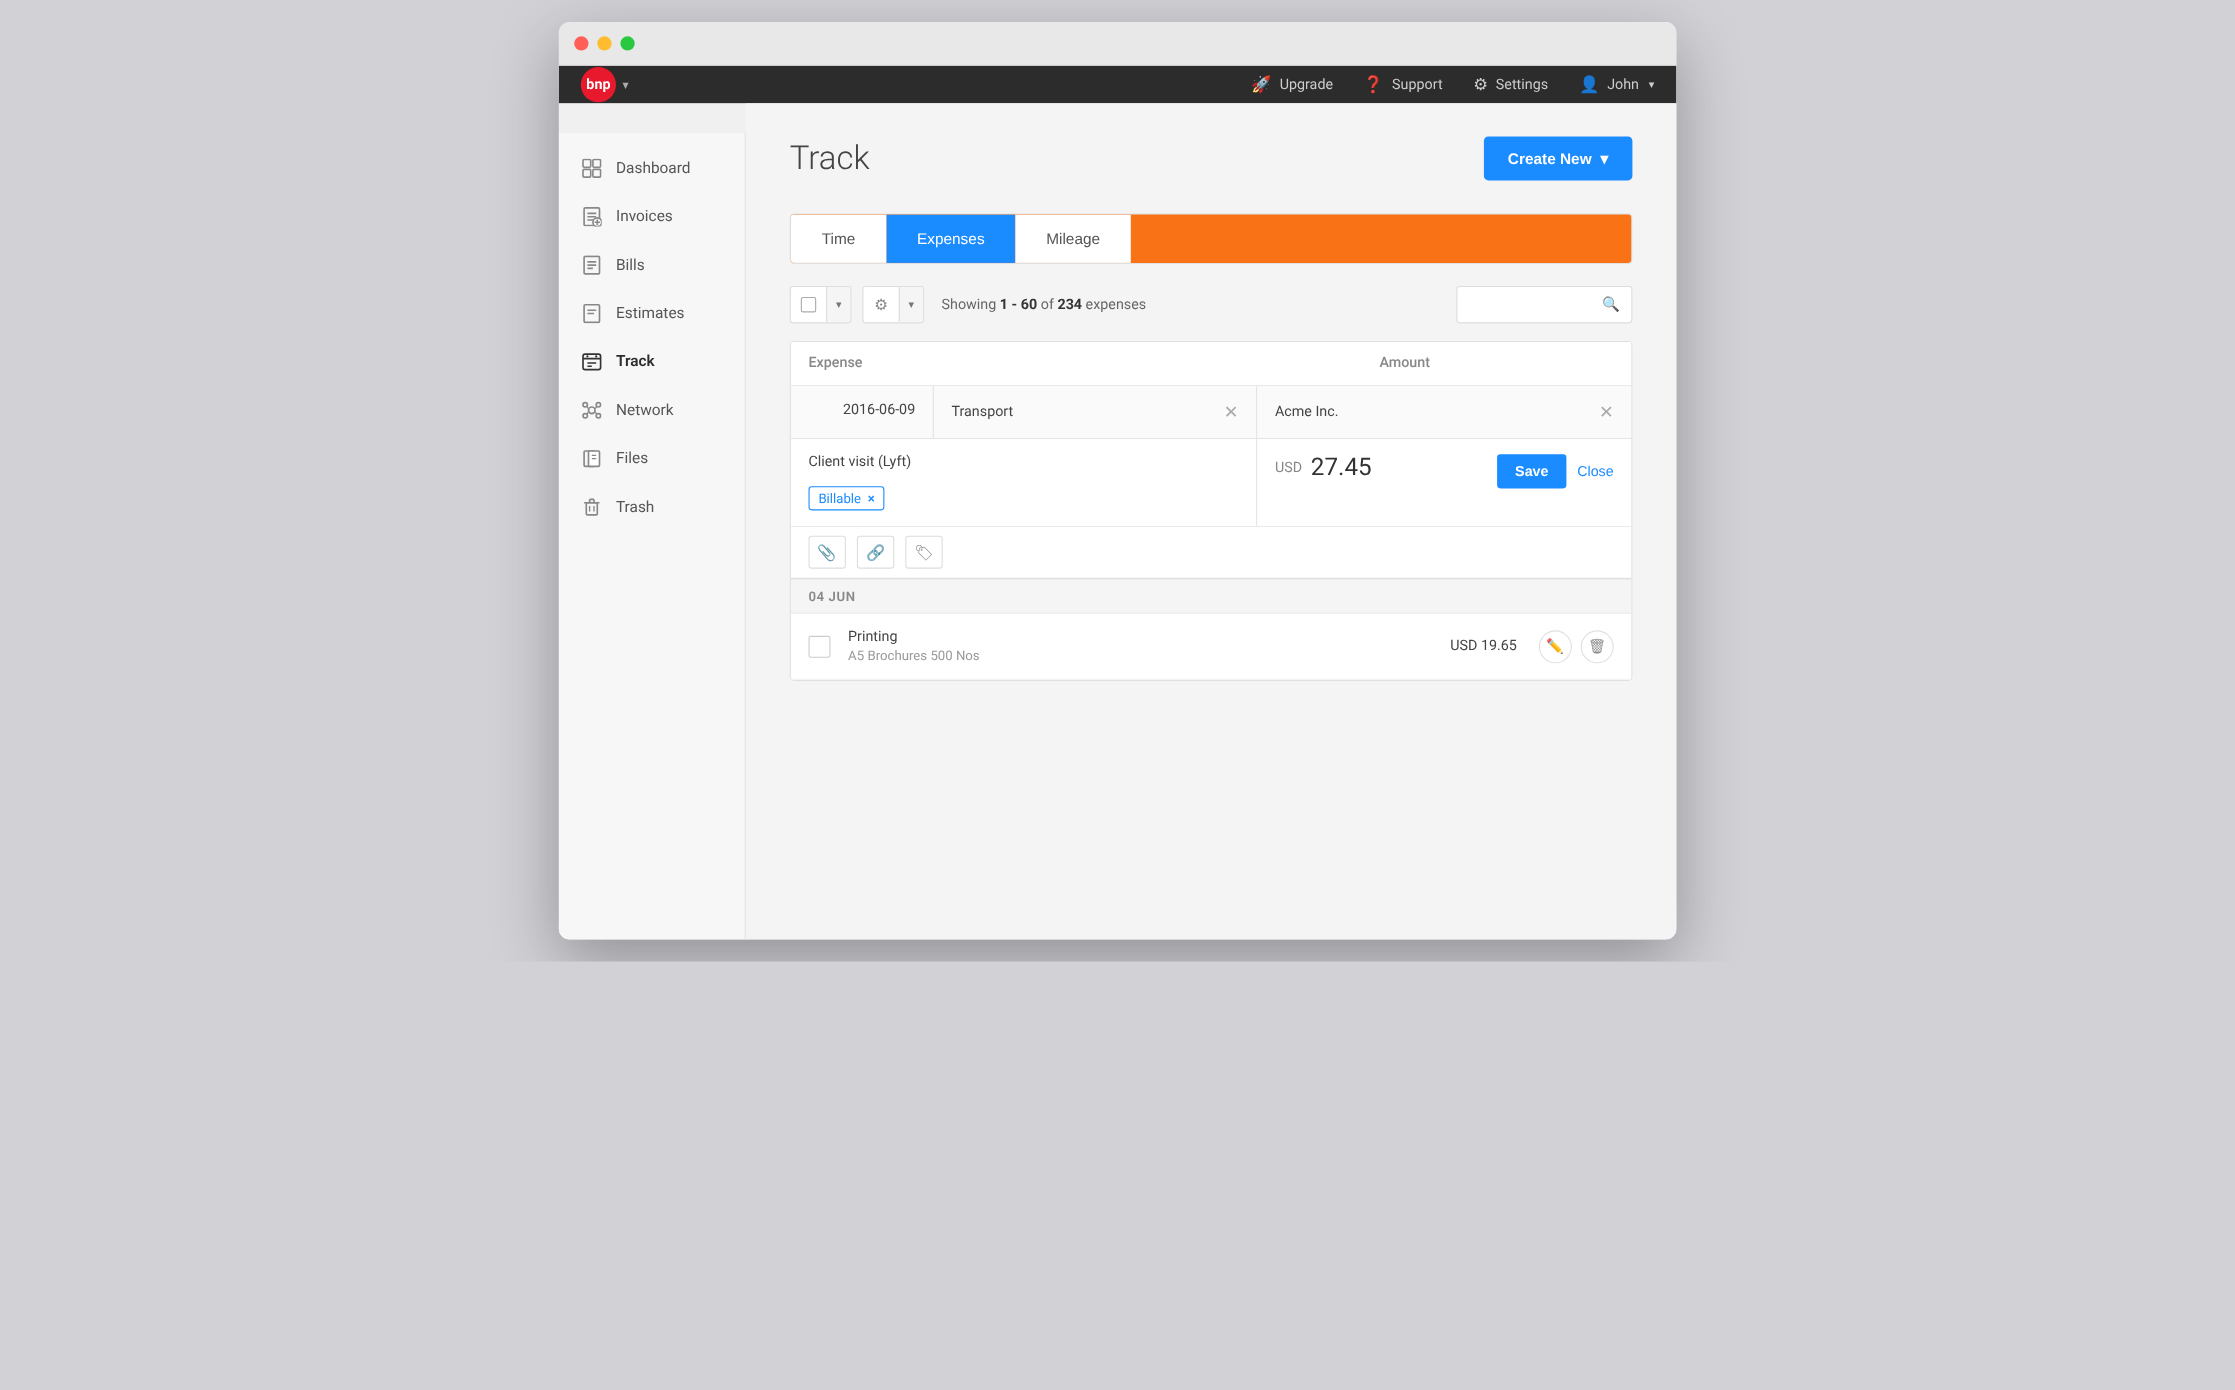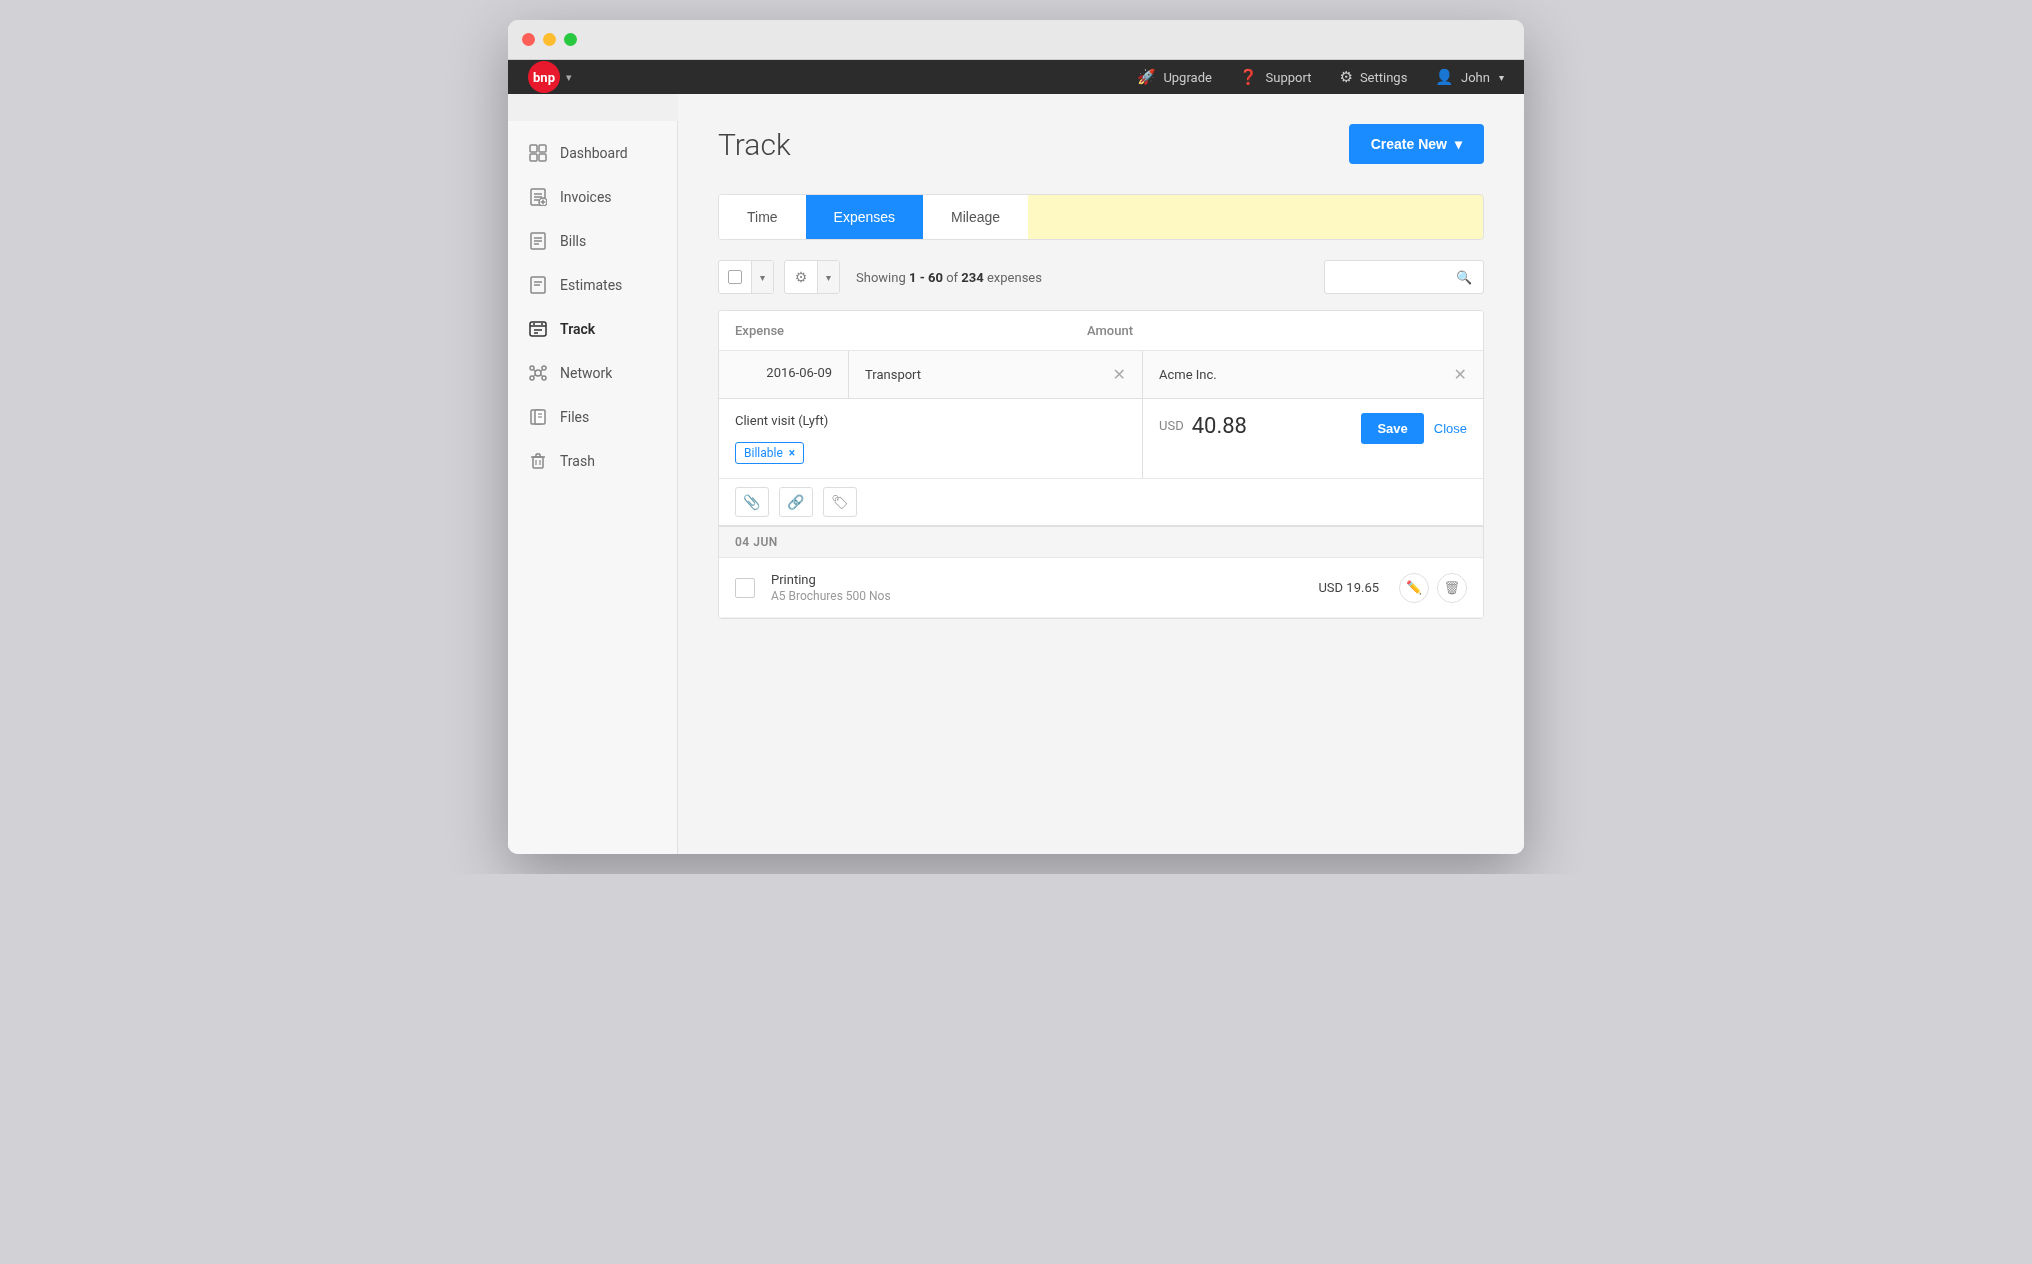--- a/index.html
+++ b/index.html
@@ -36,21 +36,21 @@
 
     
     .main { flex: 1; padding: 30px 40px; background: #f4f4f4; }
 
     
     .page-header { display: flex; align-items: center; justify-content: space-between; margin-bottom: 30px; }
     .page-title { font-size: 30px; font-weight: 300; color: #444; }
     .create-btn { background: #1a8cff; color: white; border: none; padding: 12px 22px; border-radius: 4px; font-size: 14px; font-weight: 600; cursor: pointer; display: flex; align-items: center; gap: 8px; }
 
     
-    .tabs-container { background: #fef9c3; border: 1px solid #e0e0e0; border-radius: 4px; display: flex; margin-bottom: 20px; overflow: hidden; }
+    .tabs-container { background: #f97316; border: 1px solid #e0e0e0; border-radius: 4px; display: flex; margin-bottom: 20px; overflow: hidden; }
     .tab { padding: 14px 28px; font-size: 14px; cursor: pointer; color: #555; font-weight: 500; border: none; background: white; }
     .tab.active { background: #1a8cff; color: white; }
 
     
     .toolbar { display: flex; align-items: center; gap: 10px; margin-bottom: 16px; }
     .checkbox-dropdown { display: flex; align-items: center; border: 1px solid #ddd; border-radius: 3px; background: white; cursor: pointer; overflow: hidden; }
     .checkbox-box { width: 32px; height: 32px; display: flex; align-items: center; justify-content: center; }
     .checkbox-inner { width: 14px; height: 14px; border: 1.5px solid #aaa; border-radius: 2px; }
     .dropdown-arrow-btn { width: 22px; height: 32px; display: flex; align-items: center; justify-content: center; background: #f5f5f5; border-left: 1px solid #ddd; font-size: 10px; color: #777; }
     .gear-dropdown { display: flex; align-items: center; border: 1px solid #ddd; border-radius: 3px; background: white; cursor: pointer; overflow: hidden; }
@@ -59,21 +59,21 @@
     .showing-text strong { color: #333; }
     .search-spacer { flex: 1; }
     .search-box { border: 1px solid #ddd; border-radius: 3px; background: white; display: flex; align-items: center; padding: 0 10px; height: 34px; width: 160px; }
     .search-input { border: none; outline: none; font-size: 13px; width: 100%; color: #555; }
     .search-icon { color: #aaa; font-size: 13px; }
 
     
     .expense-table { background: white; border: 1px solid #e0e0e0; border-radius: 4px; overflow: hidden; }
     .table-header { display: flex; padding: 12px 16px; border-bottom: 1px solid #e8e8e8; background: white; }
     .col-expense { flex: 1; font-size: 13px; color: #888; font-weight: 500; }
-    .col-amount { width: 380px; font-size: 13px; color: #888; font-weight: 500; }
+    .col-amount { width: 380px; font-size: 13px; color: #888; font-weight: 500; text-align: center; }
 
     
     .expense-edit-row { border-bottom: 2px solid #e0e0e0; }
     .edit-top { display: flex; gap: 0; text-align: right; }
     .edit-date { width: 130px; border: none; border-right: 1px solid #e0e0e0; padding: 14px 16px; font-size: 13px; color: #444; background: #fafafa; flex-shrink: 0; }
     .edit-category { flex: 1; border: none; border-right: 1px solid #e0e0e0; padding: 14px 16px; font-size: 13px; color: #444; background: #fafafa; display: flex; align-items: center; justify-content: space-between; }
     .category-clear { color: #aaa; cursor: pointer; font-size: 16px; }
     .edit-client { width: 340px; border: none; padding: 14px 16px; font-size: 13px; color: #444; background: #fafafa; display: flex; align-items: center; justify-content: space-between; flex-shrink: 0; }
     .client-clear { color: #aaa; cursor: pointer; font-size: 16px; }
 
@@ -313,21 +313,21 @@
             <div class="edit-description">
               <div class="desc-text">Client visit (Lyft)</div>
               <div class="tag-billable">
                 <span>Billable</span>
                 <span class="tag-x">×</span>
               </div>
             </div>
             <div class="edit-actions">
               <div class="amount-area">
                 <span class="currency-label">USD</span>
-                <span class="amount-value">40.88</span>
+                <span class="amount-value">27.45</span>
               </div>
               <div class="action-btns">
                 <button class="save-btn">Save</button>
                 <button class="close-btn">Close</button>
               </div>
             </div>
           </div>
           <div class="edit-toolbar">
             <button class="tool-btn">
               <span>📎</span>

